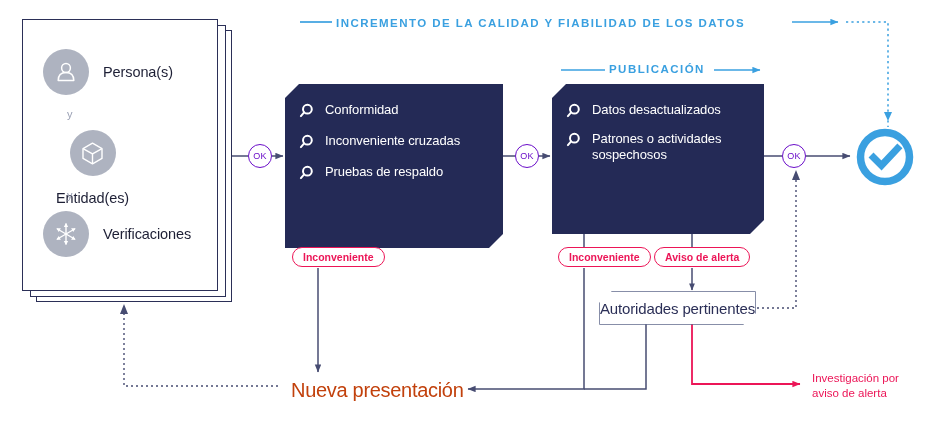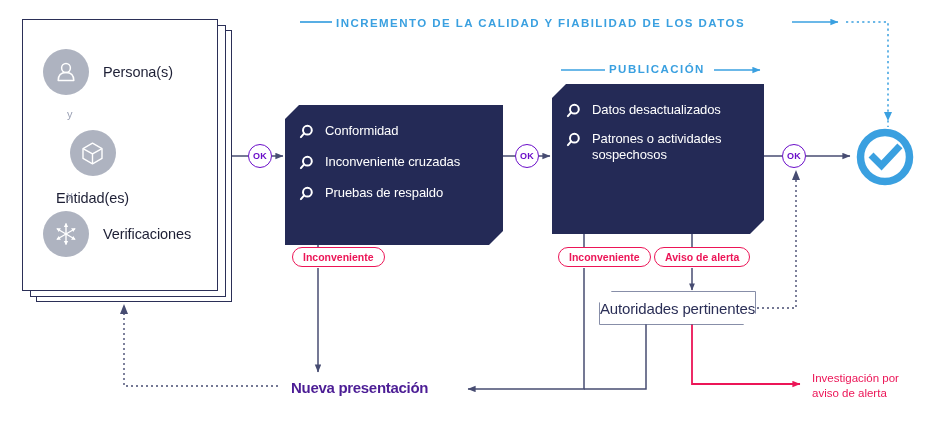--- a/index.html
+++ b/index.html
@@ -18,62 +18,62 @@
   .docitem{position:absolute;display:flex;align-items:center;gap:14px;}
   .gcirc{width:46px;height:46px;border-radius:50%;background:#aeb3c0;
          display:flex;align-items:center;justify-content:center;flex:0 0 auto;}
   .doclabel{font-size:14.5px;color:#1d1f35;white-space:nowrap;letter-spacing:-.1px;}
   .ylink{position:absolute;font-size:11px;color:#9aa0b4;}
 
   
   .card{position:absolute;background:#242a56;box-sizing:border-box;
         padding:18px 14px 14px 14px;
         clip-path:polygon(14px 0,100% 0,100% calc(100% - 14px),calc(100% - 14px) 100%,0 100%,0 14px);}
-  .card1{left:285px;top:105px;width:218px;height:140px;}
+  .card1{left:285px;top:84px;width:218px;height:164px;}
   .card2{left:552px;top:84px;width:212px;height:150px;}
   .crow{display:flex;align-items:flex-start;gap:11px;margin-bottom:11px;}
   .card2 .crow{margin-bottom:9px;}
   .crow:last-child{margin-bottom:0;}
   .ctext{color:#ffffff;font-size:13px;line-height:1.24;letter-spacing:-.1px;}
   .mag{flex:0 0 auto;margin-top:1px;}
 
   
   .pill{position:absolute;height:20px;border:1.6px solid #ec1557;border-radius:11px;
         background:#ffffff;color:#ec1557;font-size:10.5px;font-weight:bold;
         display:flex;align-items:center;justify-content:center;padding:0 10px;
         white-space:nowrap;box-sizing:border-box;}
   .pill-a{left:292px;top:247px;}
   .pill-b{left:558px;top:247px;}
   .pill-c{left:654px;top:247px;}
 
   
   .ok{position:absolute;width:24px;height:24px;border-radius:50%;
       border:1.7px solid #6a0dc9;background:#ffffff;color:#6a0dc9;
-      font-size:9px;font-weight:bold;letter-spacing:.2px;
+      font-size:9px;font-weight:normal;letter-spacing:.2px;
       display:flex;align-items:center;justify-content:center;box-sizing:border-box;}
   .ok1{left:248px;top:144px;}
   .ok2{left:515px;top:144px;}
   .ok3{left:782px;top:144px;}
 
   
   .auth{position:absolute;left:600px;top:292px;width:155px;height:32px;
         background:#ffffff;box-sizing:border-box;
         display:flex;align-items:center;justify-content:center;
         font-size:15px;color:#2b2f57;letter-spacing:-.15px;white-space:nowrap;}
 
   
   .checkwrap{position:absolute;left:856px;top:128px;width:58px;height:58px;}
 
   
   .hdr{position:absolute;color:#3aa0e0;font-size:11.5px;font-weight:bold;
        letter-spacing:1.45px;white-space:nowrap;}
   .hdr-quality{left:336px;top:17px;}
   .hdr-pub{left:609px;top:63px;}
-  .nueva{position:absolute;left:291px;top:379px;font-size:15px;font-weight:bold;
-         color:#4c1d95;letter-spacing:-.3px;white-space:nowrap;}
+  .nueva{position:absolute;left:291px;top:379px;font-size:20px;font-weight:normal;
+         color:#c2410c;letter-spacing:-.3px;white-space:nowrap;}
   .invest{position:absolute;left:812px;top:371px;font-size:11.5px;color:#ec1557;
           line-height:1.32;text-align:left;white-space:nowrap;}
 </style>
 </head>
 <body>
 
 <div id="stage">
 
   <svg id="wires" viewBox="0 0 942 441">
     <defs>

